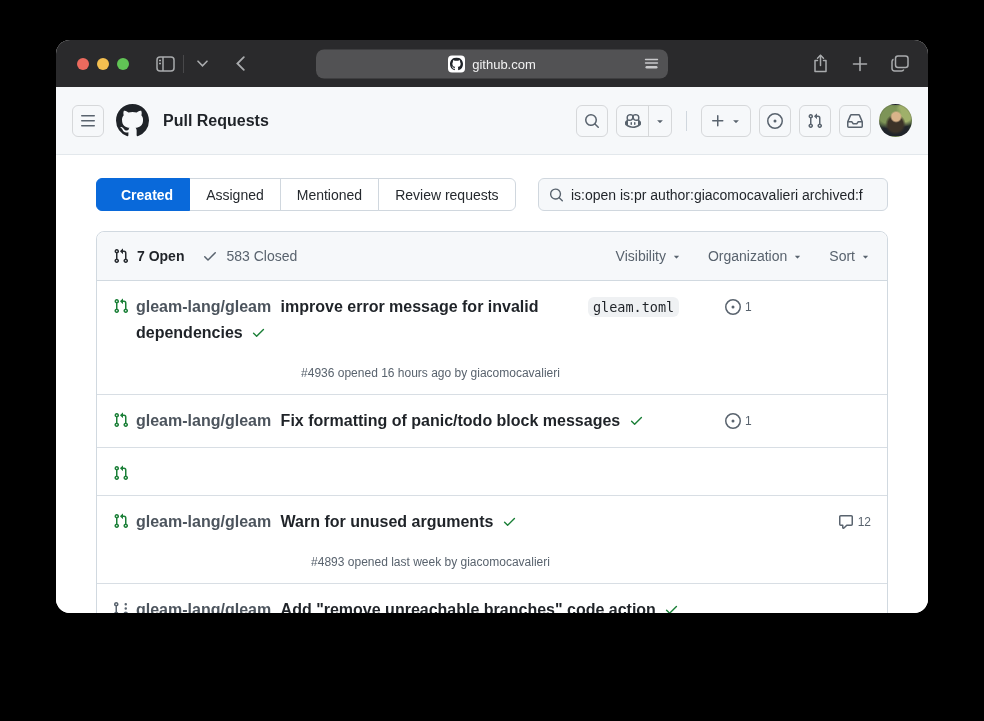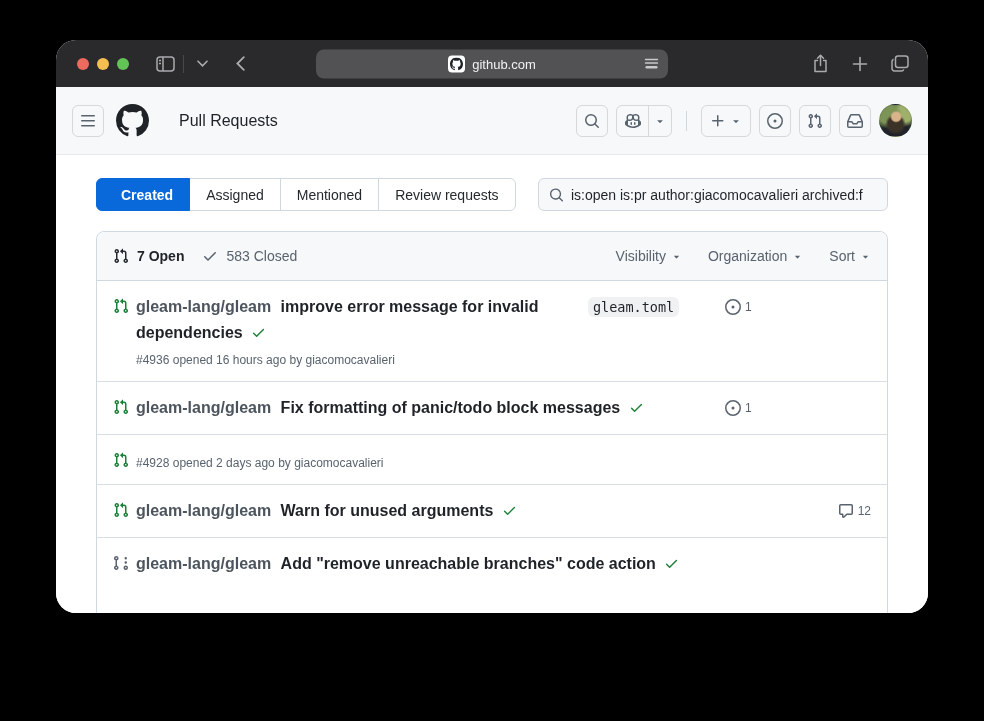--- a/index.html
+++ b/index.html
@@ -1,37 +1,37 @@
 <!DOCTYPE html>
 <html><head>
 <meta charset="utf-8">
 <style>
   * { margin:0; padding:0; box-sizing:border-box; }
   html,body { width:984px; height:721px; }
   body { background:#000; font-family:"Liberation Sans","DejaVu Sans",sans-serif; position:relative; overflow:hidden; }
 
-  .window { position:absolute; left:56px; top:40px; width:872px; height:573px; border-radius:20px; overflow:hidden; background:#fff; display:flex; flex-direction:column; }
+  .window { position:absolute; left:56px; top:40px; width:872px; height:573px; border-radius:14px; overflow:hidden; background:#fff; display:flex; flex-direction:column; }
 
   
   .titlebar { height:47px; background:#2a2a2c; flex:0 0 47px; display:flex; align-items:center; position:relative; }
   .traffic { display:flex; gap:8px; margin-left:21px; }
   .light { width:12px; height:12px; border-radius:50%; }
   .chrome-nav { display:flex; align-items:center; margin-left:22px; }
   .chrome-ico { display:inline-flex; align-items:center; justify-content:center; width:28px; height:28px; color:#a9abad; }
   .tb-sep { width:1px; height:18px; background:#48484a; margin:0 4px; }
   .urlbar { position:absolute; left:50%; top:50%; transform:translate(-50%,-50%); width:352px; height:29px; background:#525254; border-radius:8px; display:flex; align-items:center; justify-content:center; color:#f2f2f2; font-size:13px; }
   .urlbar .site-logo { width:17px; height:17px; background:#fff; border-radius:4px; display:inline-flex; align-items:center; justify-content:center; margin-right:7px; }
   .urlbar .reader { position:absolute; right:9px; top:50%; transform:translateY(-50%); color:#c9c9cb; display:inline-flex; }
   .chrome-right { margin-left:auto; margin-right:14px; display:flex; align-items:center; gap:12px; color:#d2d2d4; }
 
   
   .gh-header { height:68px; flex:0 0 68px; background:#f6f8fa; border-bottom:1px solid #e3e8ec; display:flex; align-items:center; padding:0 16px; }
   .icon-btn { height:32px; min-width:32px; border:1px solid rgba(31,35,40,0.15); border-radius:6px; background:transparent; display:inline-flex; align-items:center; justify-content:center; color:#59636e; cursor:pointer; }
   .gh-left { display:flex; align-items:center; gap:12px; }
-  .gh-title { font-size:16px; font-weight:400; color:#1f2328; margin-left:18px; }
+  .gh-title { font-size:16px; font-weight:700; color:#1f2328; margin-left:2px; }
   .gh-right { margin-left:auto; display:flex; align-items:center; gap:8px; }
   .split-btn { display:inline-flex; height:32px; border:1px solid rgba(31,35,40,0.15); border-radius:6px; overflow:hidden; color:#59636e; }
   .split-btn .seg-a { width:32px; display:flex; align-items:center; justify-content:center; border-right:1px solid rgba(31,35,40,0.15); }
   .split-btn .seg-b { width:22px; display:flex; align-items:center; justify-content:center; }
   .hdr-divider { width:1px; height:20px; background:#d0d7de; margin:0 6px; }
   .combo-btn { display:inline-flex; align-items:center; gap:4px; padding:0 8px; }
   .avatar { width:33px; height:33px; border-radius:50%; border:1px solid rgba(31,35,40,0.15);
     background:
       radial-gradient(circle at 52% 38%, #d9b48a 0 17%, rgba(217,180,138,0) 24%),
       radial-gradient(circle at 50% 62%, #3c3328 0 30%, rgba(60,51,40,0) 42%),
@@ -66,21 +66,21 @@
   .row + .row { border-top:1px solid #d8dee4; }
   .row-icon { flex:0 0 16px; margin-top:4px; margin-right:7px; display:flex; }
   .row-icon.open { color:#1a7f37; }
   .row-icon.draft { color:#59636e; }
   .row-main { flex:1; min-width:0; }
   .row-title { font-size:16px; line-height:25px; }
   .repo { color:#4c545d; font-weight:700; text-decoration:none; margin-right:5px; }
   .title-text { color:#1f2328; font-weight:700; }
   .inline-code { font-family:"DejaVu Sans Mono","Liberation Mono",monospace; font-size:13.5px; background:#eff1f3; border-radius:6px; padding:2px 5px; color:#1f2328; font-weight:400;margin-left:45px; }
   .check { color:#1a7f37; display:inline-flex; vertical-align:-2px; margin-left:4px; }
-  .row-meta { font-size:12px; color:#59636e; margin-top:8px; }
+  .row-meta { font-size:12px; color:#59636e; margin-top:21px;text-align:center; }
   .row-side { flex:0 0 146px; display:flex; justify-content:space-between; align-items:flex-start; padding-top:5px; }
   .badge { display:inline-flex; align-items:center; gap:4px; font-size:12px; color:#59636e; }
   .badge svg { flex:0 0 16px; }
   .slot { min-width:16px; }
   svg { display:block; }
 </style>
 </head>
 <body>
 
 <div class="window">
@@ -330,21 +330,20 @@
         </div>
       </div>
 
       <div class="row">
         <span class="row-icon open">
           <svg width="16" height="16" viewBox="0 0 16 16" fill="currentColor">
               <path d="M1.5 3.25a2.25 2.25 0 1 1 3 2.122v5.256a2.251 2.251 0 1 1-1.5 0V5.372A2.25 2.25 0 0 1 1.5 3.25Zm5.677-.177L9.573.677A.25.25 0 0 1 10 .854V2.5h1A2.5 2.5 0 0 1 13.5 5v5.628a2.251 2.251 0 1 1-1.5 0V5a1 1 0 0 0-1-1h-1v1.646a.25.25 0 0 1-.427.177L7.177 3.427a.25.25 0 0 1 0-.354ZM3.75 2.5a.75.75 0 1 0 0 1.5.75.75 0 0 0 0-1.5Zm0 9.5a.75.75 0 1 0 0 1.5.75.75 0 0 0 0-1.5Zm8.25.75a.75.75 0 1 0 1.5 0 .75.75 0 0 0-1.5 0Z"></path>
             </svg>
         </span>
         <div class="row-main">
-          <div class="row-meta">#4928 opened 2 days ago by giacomocavalieri</div>
         </div>
         <div class="row-side">
             <span class="slot"></span>
             <span class="slot"></span>
           </div>
       </div>
 
       <div class="row">
         <span class="row-icon open">
           <svg width="16" height="16" viewBox="0 0 16 16" fill="currentColor">
@@ -354,20 +353,21 @@
         <div class="row-main">
           <div class="row-title">
             <a class="repo" href="#">gleam-lang/gleam</a>
             <span class="title-text">Warn for unused arguments</span>
             <span class="check">
                 <svg width="15" height="15" viewBox="0 0 16 16" fill="currentColor">
                   <path d="M13.78 4.22a.75.75 0 0 1 0 1.06l-7.25 7.25a.75.75 0 0 1-1.06 0L2.22 9.28a.751.751 0 0 1 .018-1.042.751.751 0 0 1 1.042-.018L6 10.94l6.72-6.72a.75.75 0 0 1 1.06 0Z"></path>
                 </svg>
               </span>
           </div>
+          <div class="row-meta">#4893 opened last week by giacomocavalieri</div>
         </div>
         <div class="row-side">
           <span class="slot"></span>
           <span class="slot"><span class="badge">
             <svg width="16" height="16" viewBox="0 0 16 16" fill="currentColor">
                   <path d="M1 2.75C1 1.784 1.784 1 2.75 1h10.5c.966 0 1.75.784 1.75 1.75v7.5A1.75 1.75 0 0 1 13.25 12H9.06l-2.573 2.573A1.458 1.458 0 0 1 4 13.543V12H2.75A1.75 1.75 0 0 1 1 10.25Zm1.75-.25a.25.25 0 0 0-.25.25v7.5c0 .138.112.25.25.25h2a.75.75 0 0 1 .75.75v2.19l2.72-2.72a.749.749 0 0 1 .53-.22h4.5a.25.25 0 0 0 .25-.25v-7.5a.25.25 0 0 0-.25-.25Z"></path>
                 </svg>
             <span>12</span>
           </span></span>
         </div>

